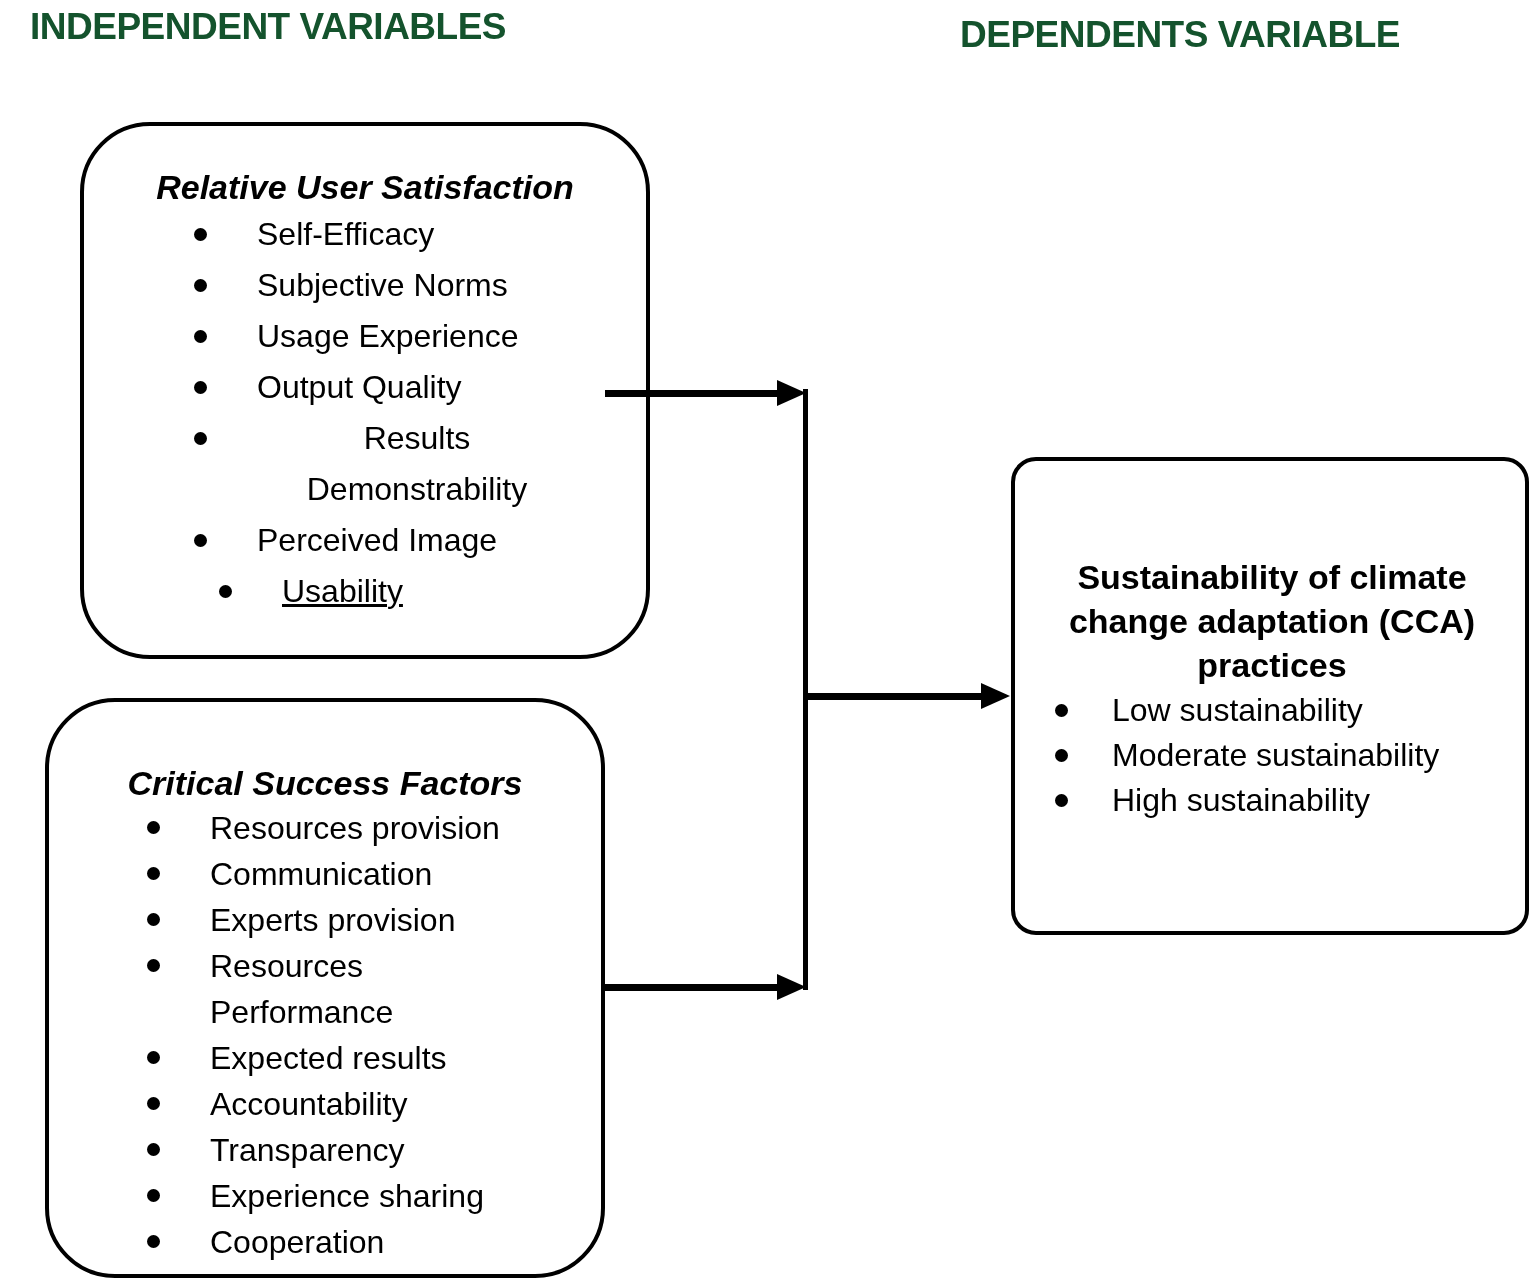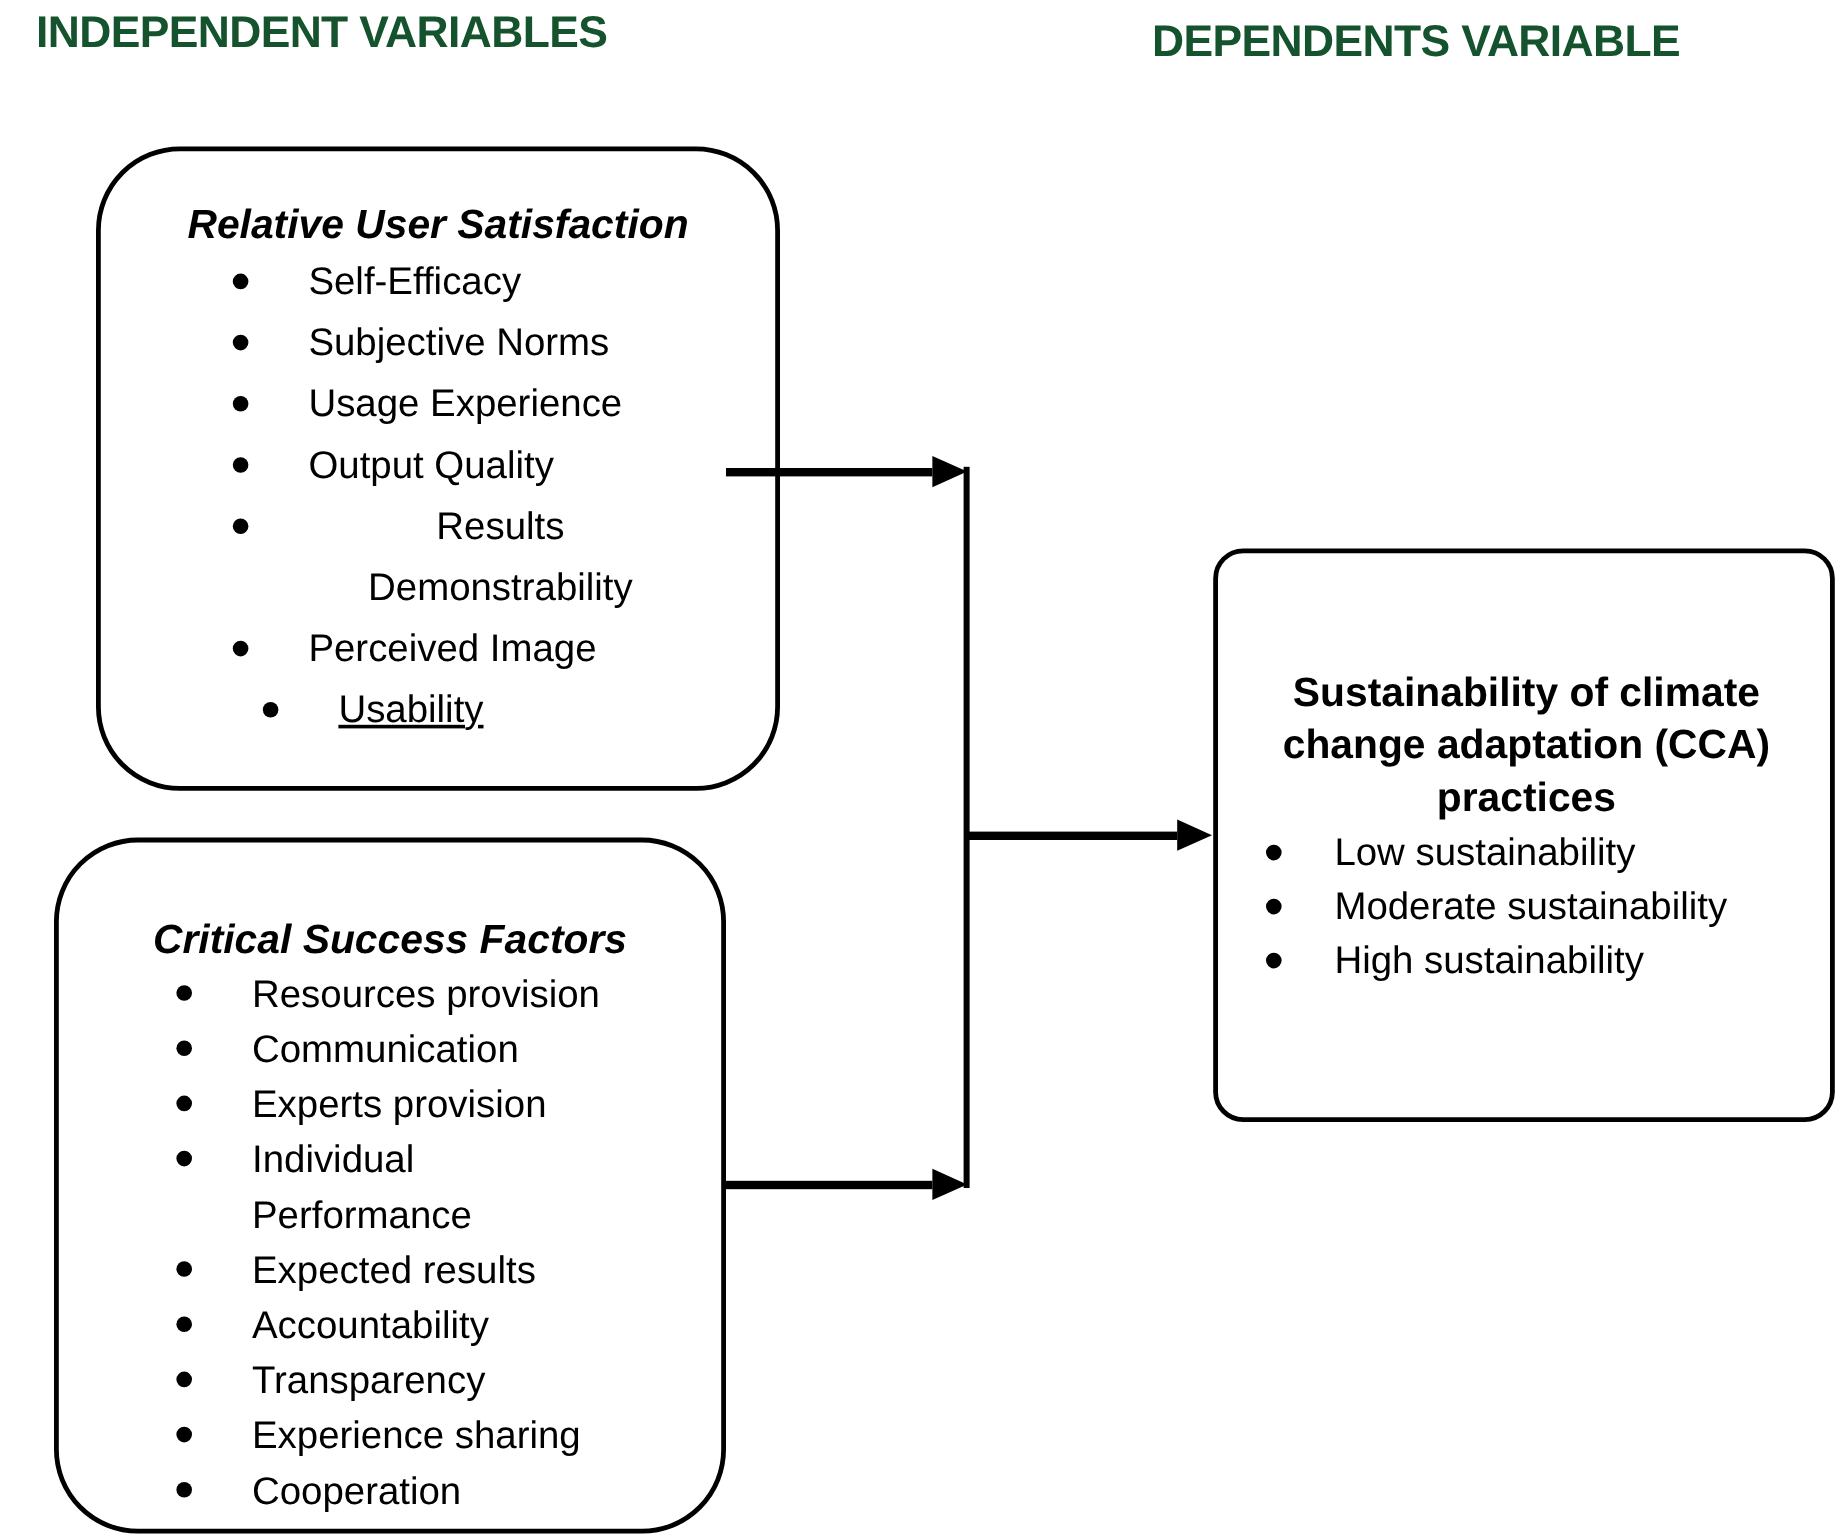--- a/index.html
+++ b/index.html
@@ -146,21 +146,21 @@
         <li>
           <span class="bullet"></span>
           <span class="li-text">Communication</span>
         </li>
         <li>
           <span class="bullet"></span>
           <span class="li-text">Experts provision</span>
         </li>
         <li>
           <span class="bullet"></span>
-          <span class="li-text">Individual Performance</span>
+          <span class="li-text">Resources Performance</span>
         </li>
         <li>
           <span class="bullet"></span>
           <span class="li-text">Expected results</span>
         </li>
         <li>
           <span class="bullet"></span>
           <span class="li-text">Accountability</span>
         </li>
         <li>

